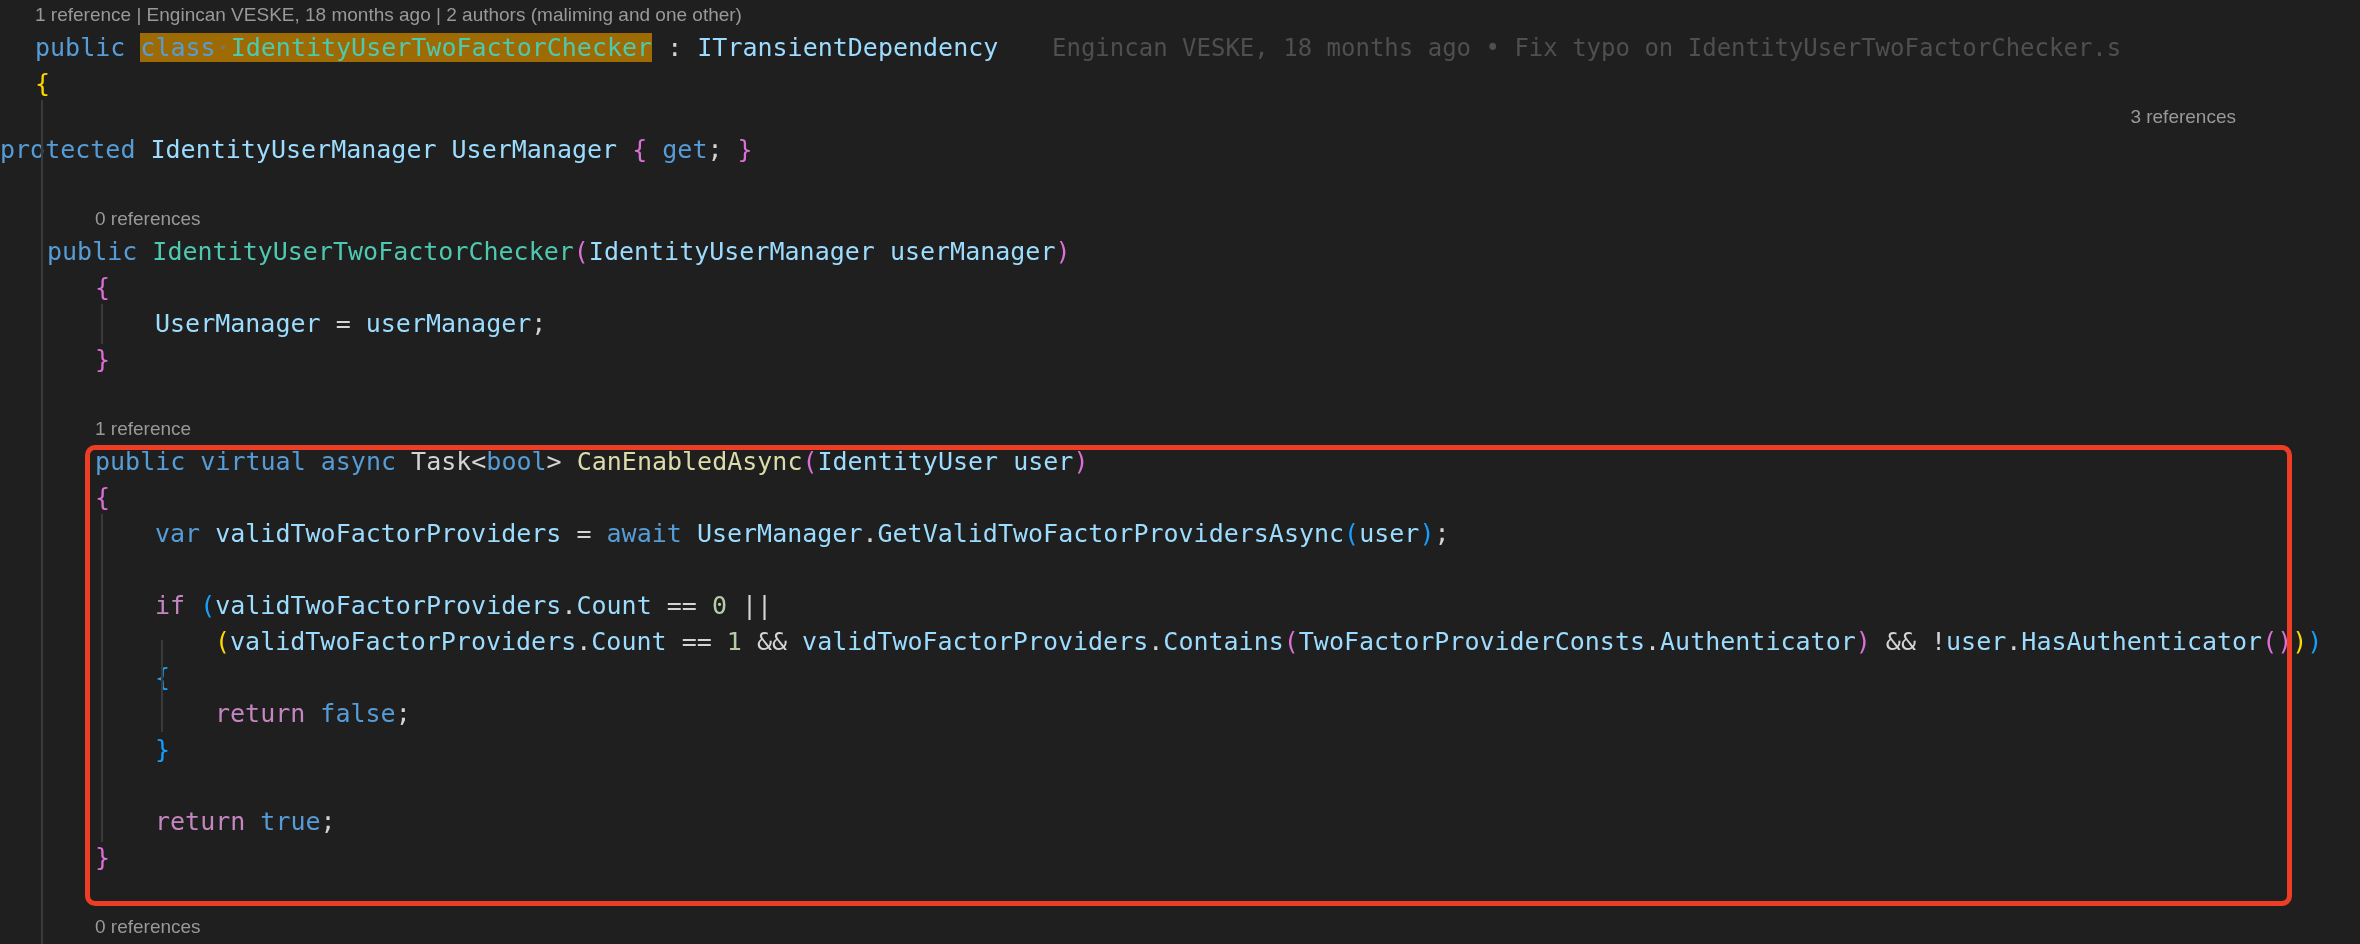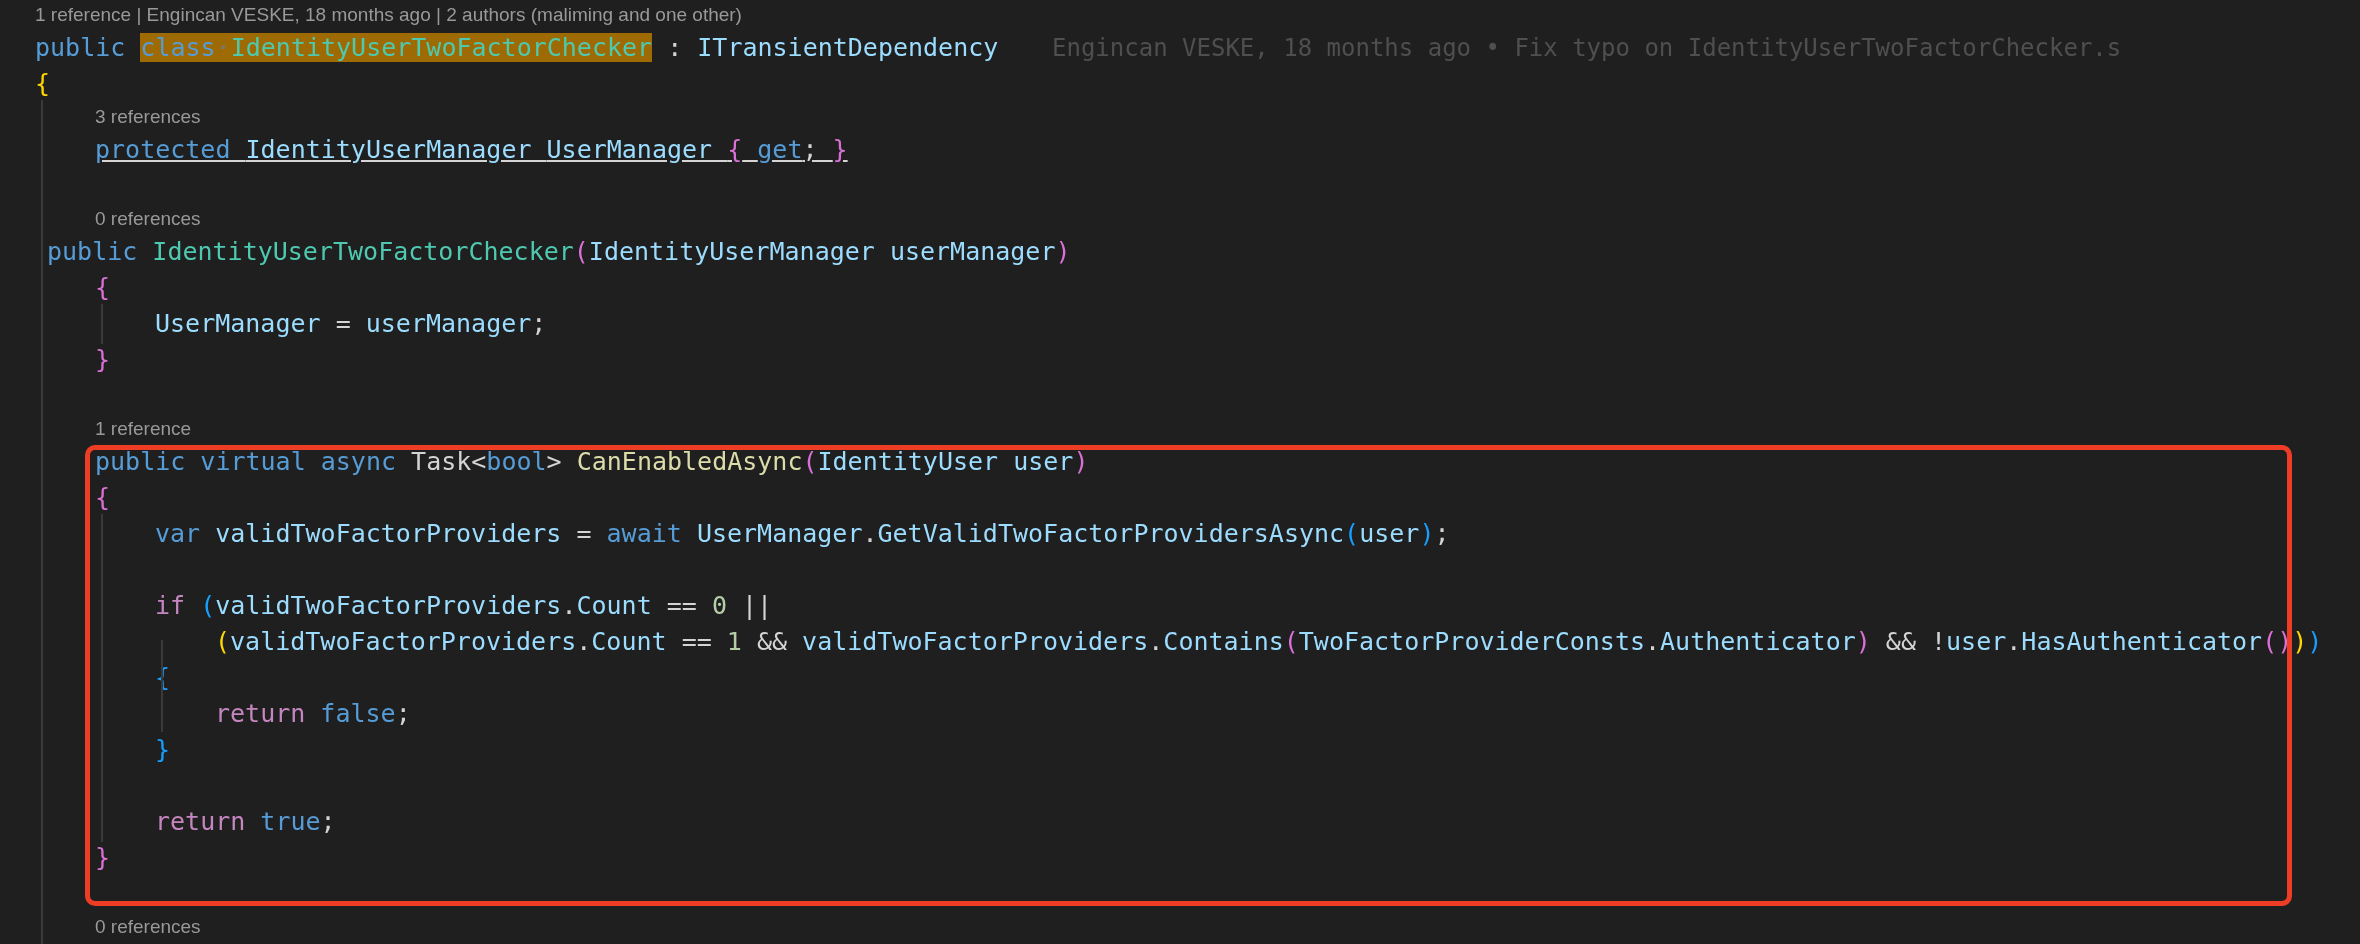--- a/index.html
+++ b/index.html
@@ -52,22 +52,22 @@
   .g4{left:161px;top:640px;height:92px;}
 </style>
 </head>
 <body>
 
 <div class="editor">
   <div id="lines">
       <div class="line lens" style="padding-left: 35px;">1 reference | Engincan VESKE, 18 months ago | 2 authors (maliming and one other)</div>
       <div class="line code" style="padding-left: 35px;"><span class="tok-kw">public </span><span class="tok-kw tok-hl">class</span><span class="tok-ws tok-hl">·</span><span class="tok-type tok-hl">IdentityUserTwoFactorChecker</span><span class="tok-pl"> : </span><span class="tok-id">ITransientDependency</span></div>
       <div class="line code" style="padding-left: 35px;"><span class="tok-b1">{</span></div>
-      <div class="line lens" style="padding-left: 95px;">3 references</div>
-      <div class="line code" style="padding-left: 95px; text-decoration: underline;"><span class="tok-kw">protected </span><span class="tok-id">IdentityUserManager </span><span class="tok-id">UserManager </span><span class="tok-b2">{</span><span class="tok-pl"> </span><span class="tok-kw">get</span><span class="tok-pl">; </span><span class="tok-b2">}</span></div>
+      <div class="line lens" style="padding-left: 95px; text-align: right;">3 references</div>
+      <div class="line code" style=""><span class="tok-kw">protected </span><span class="tok-id">IdentityUserManager </span><span class="tok-id">UserManager </span><span class="tok-b2">{</span><span class="tok-pl"> </span><span class="tok-kw">get</span><span class="tok-pl">; </span><span class="tok-b2">}</span></div>
       <div class="line blank" style="padding-left: 35px;"></div>
       <div class="line lens" style="padding-left: 95px;">0 references</div>
       <div class="line code" style="padding-left: 47px;"><span class="tok-kw">public </span><span class="tok-type">IdentityUserTwoFactorChecker</span><span class="tok-b2">(</span><span class="tok-id">IdentityUserManager </span><span class="tok-id">userManager</span><span class="tok-b2">)</span></div>
       <div class="line code" style="padding-left: 95px;"><span class="tok-b2">{</span></div>
       <div class="line code" style="padding-left: 155px;"><span class="tok-id">UserManager</span><span class="tok-pl"> = </span><span class="tok-id">userManager</span><span class="tok-pl">;</span></div>
       <div class="line code" style="padding-left: 95px;"><span class="tok-b2">}</span></div>
       <div class="line blank" style="padding-left: 35px;"></div>
       <div class="line lens" style="padding-left: 95px;">1 reference</div>
       <div class="line code" style="padding-left: 95px;"><span class="tok-kw">public virtual async </span><span class="tok-pl">Task&lt;</span><span class="tok-kw">bool</span><span class="tok-pl">&gt; </span><span class="tok-fn">CanEnabledAsync</span><span class="tok-b2">(</span><span class="tok-id">IdentityUser </span><span class="tok-id">user</span><span class="tok-b2">)</span></div>
       <div class="line code" style="padding-left: 95px;"><span class="tok-b2">{</span></div>

